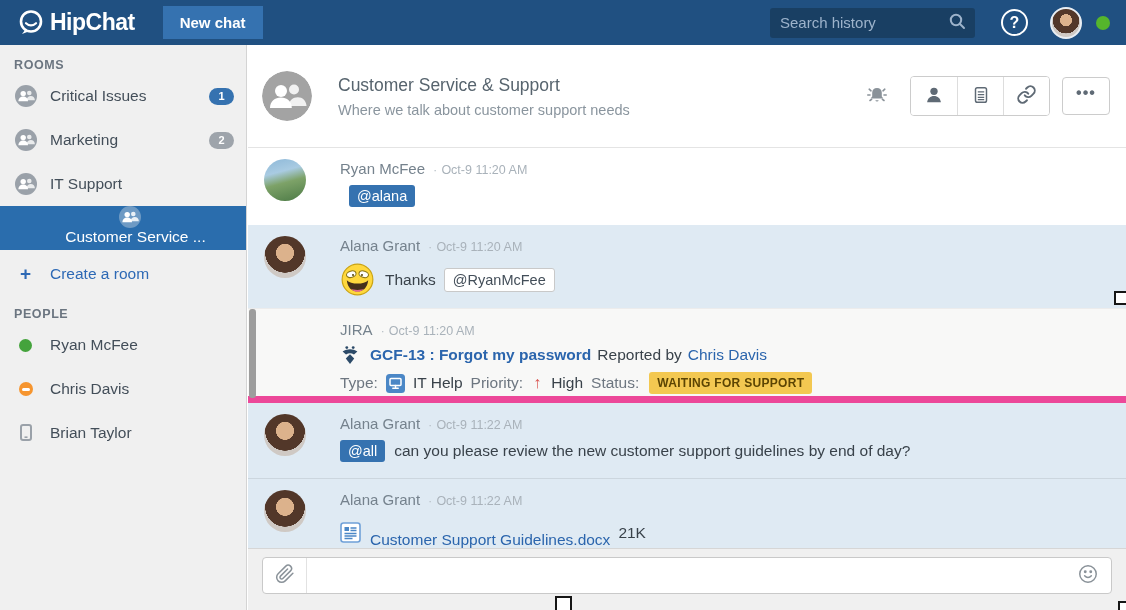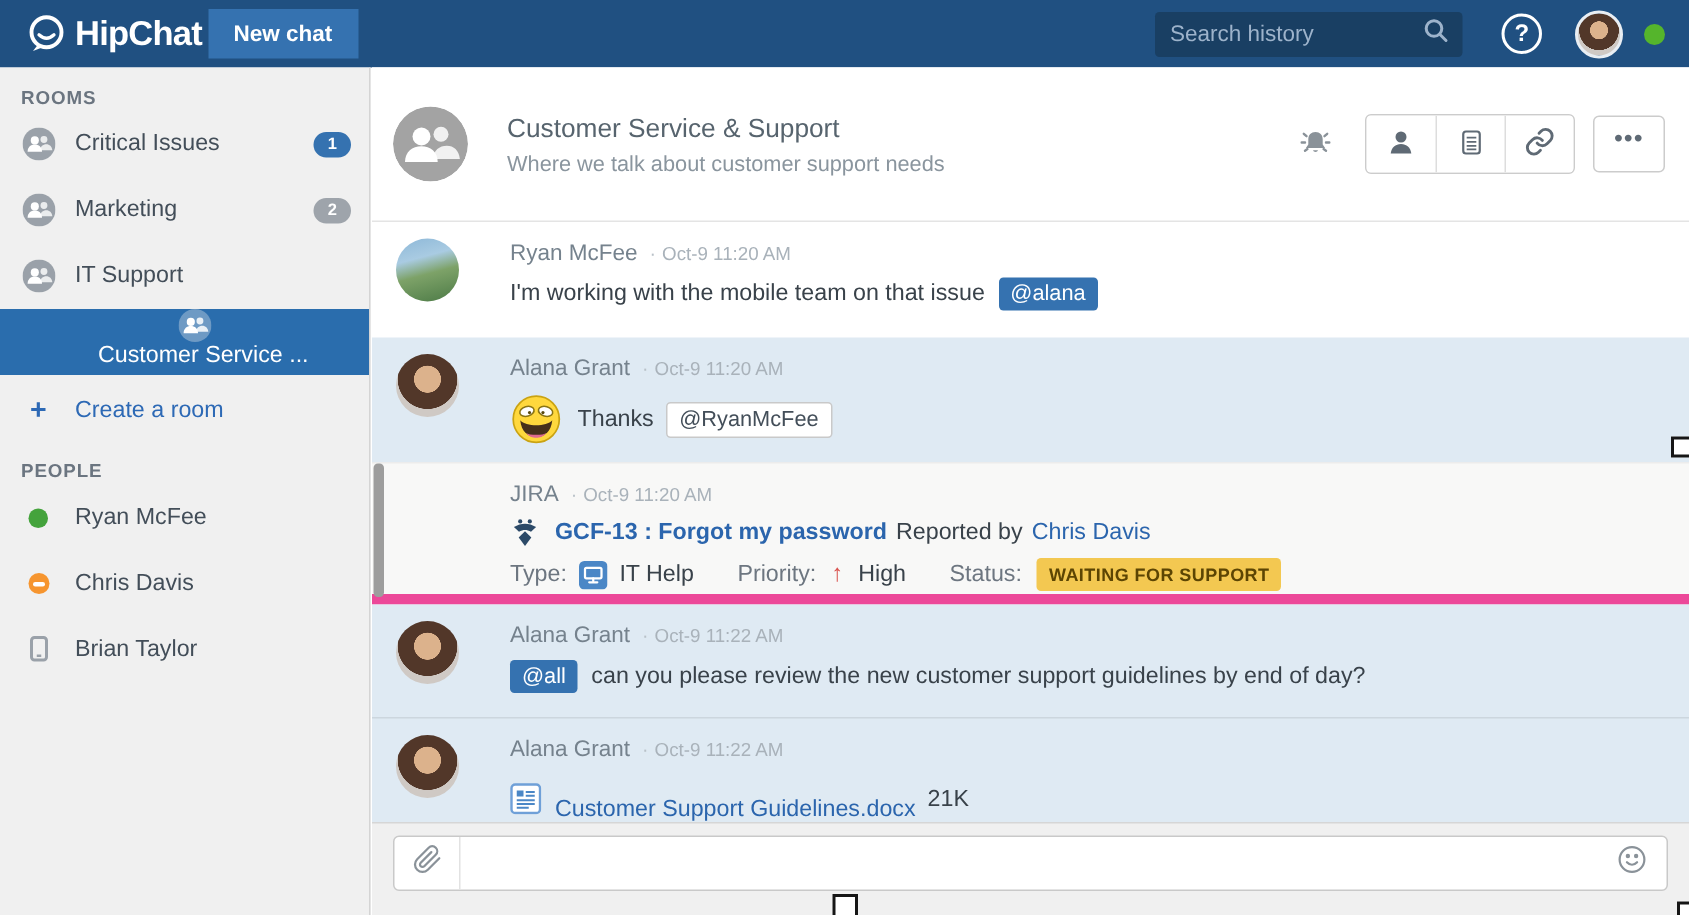--- a/index.html
+++ b/index.html
@@ -5,21 +5,21 @@
   * { margin:0; padding:0; box-sizing:border-box; }
   html,body { width:1126px; height:610px; overflow:hidden; }
   body { font-family:"Liberation Sans","DejaVu Sans",sans-serif; background:#fff; position:relative; }
 
   
   .navbar { position:absolute; left:0; top:0; width:1126px; height:45px; background:#205081;
             display:flex; align-items:center; }
   .logo { display:flex; align-items:center; margin-left:16px; cursor:pointer; }
   .logo svg { display:block; }
   .logo-text { color:#fff; font-size:23px; font-weight:bold; letter-spacing:-0.5px; margin-left:4px; }
-  .new-chat { margin-left:4px; background:#3572b0; border:none; color:#fff; font-family:inherit;
+  .new-chat { margin-left:28px; background:#3572b0; border:none; color:#fff; font-family:inherit;
               font-size:15px; font-weight:bold; padding:8px 17px; border-radius:0; cursor:pointer; }
   .nav-spacer { flex:1; }
   .search { width:205px; height:30px; background:#193f63; border-radius:3px; display:flex;
             align-items:center; padding:0 8px 0 10px; }
   .search input { flex:1; min-width:0; background:transparent; border:none; outline:none; color:#d7e3ef;
                   font-family:inherit; font-size:15px; }
   .search input::placeholder { color:#9db3cb; opacity:1; }
   .help { width:27px; height:27px; border:2.5px solid #fff; border-radius:50%; color:#fff;
           font-size:16px; font-weight:bold; display:flex; align-items:center; justify-content:center;
           margin-left:26px; cursor:pointer; }
@@ -98,21 +98,21 @@
 
   
   .jira-line { display:flex; align-items:center; margin-top:7px; font-size:15.5px; color:#39424a;
                white-space:nowrap; }
   .jira-mark { margin-right:10px; display:flex; }
   .jira-link { color:#2b65ad; font-weight:bold; cursor:pointer; }
   .jira-plain { margin-left:6px; }
   .jira-reporter { color:#2b65ad; margin-left:6px; cursor:pointer; }
   .field-label { color:#6d7680; }
   .type-icon { margin:0 8px; display:flex; }
-  .fl-gap { margin-left:29px; }
+  .fl-gap { margin-left:8px; }
   .prio-arrow { color:#d9534f; font-weight:bold; font-size:16px; margin:0 10px; }
   .fval { color:#39424a; }
   .status-badge { background:#f3c851; color:#5c4503; font-weight:bold; font-size:12px;
                   letter-spacing:0.3px; padding:4px 8px; border-radius:3px; margin-left:10px; }
 
   .file-icon { margin-right:9px; display:flex; }
   .file-link { color:#2b65ad; cursor:pointer;margin-top:15px; }
   .file-size { margin-left:8px; color:#39424a; }
 
   
@@ -334,21 +334,20 @@
   </div>
 
   <div class="msg h1">
     <div class="msg-avatar av-ryan"></div>
     <div class="msg-meta">
       <span>Ryan McFee</span>
       <span class="msg-sep">·</span>
       <span class="msg-time">Oct-9 11:20 AM</span>
     </div>
     <div class="msg-body">
-      <span>I'm working with the mobile team on that issue</span>
       <span class="mention">@alana</span>
     </div>
   </div>
 
   <div class="msg h2 hl">
     <div class="msg-avatar av-alana"></div>
     <div class="msg-meta">
       <span>Alana Grant</span>
       <span class="msg-sep">·</span>
       <span class="msg-time">Oct-9 11:20 AM</span>

